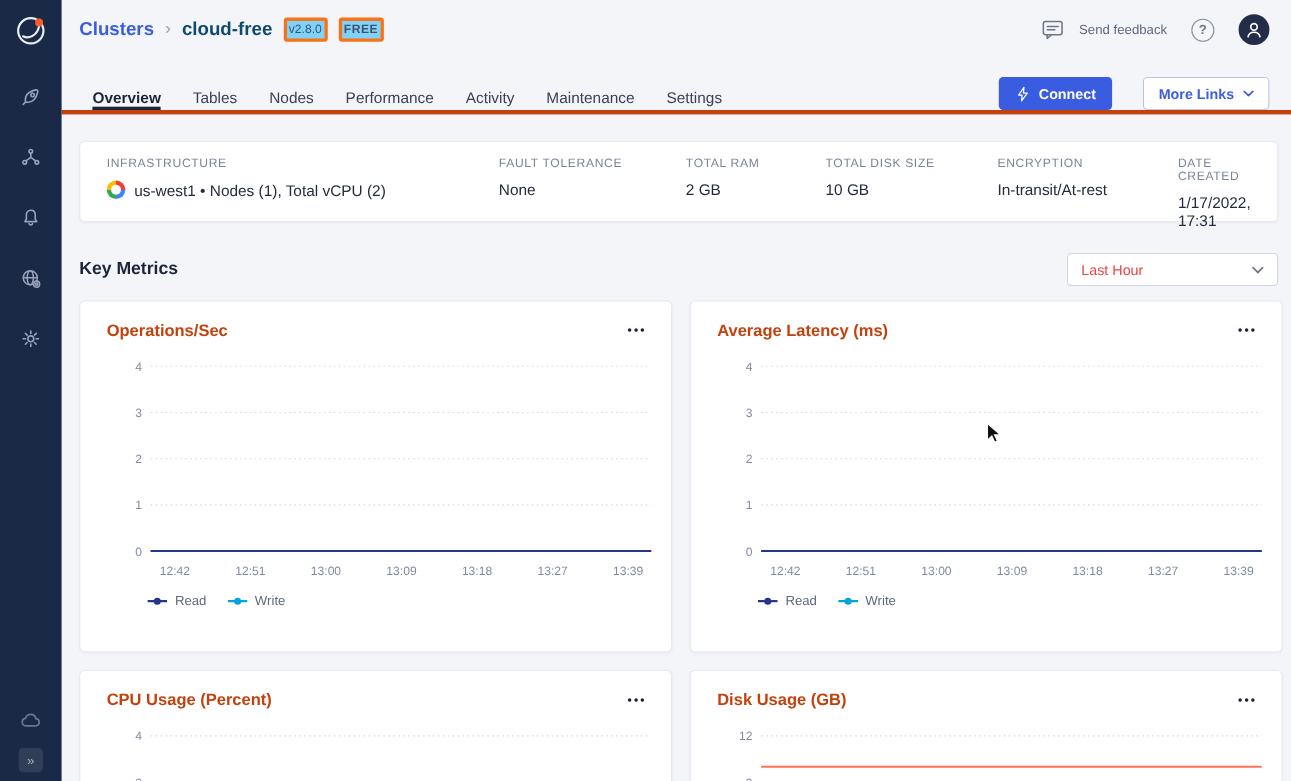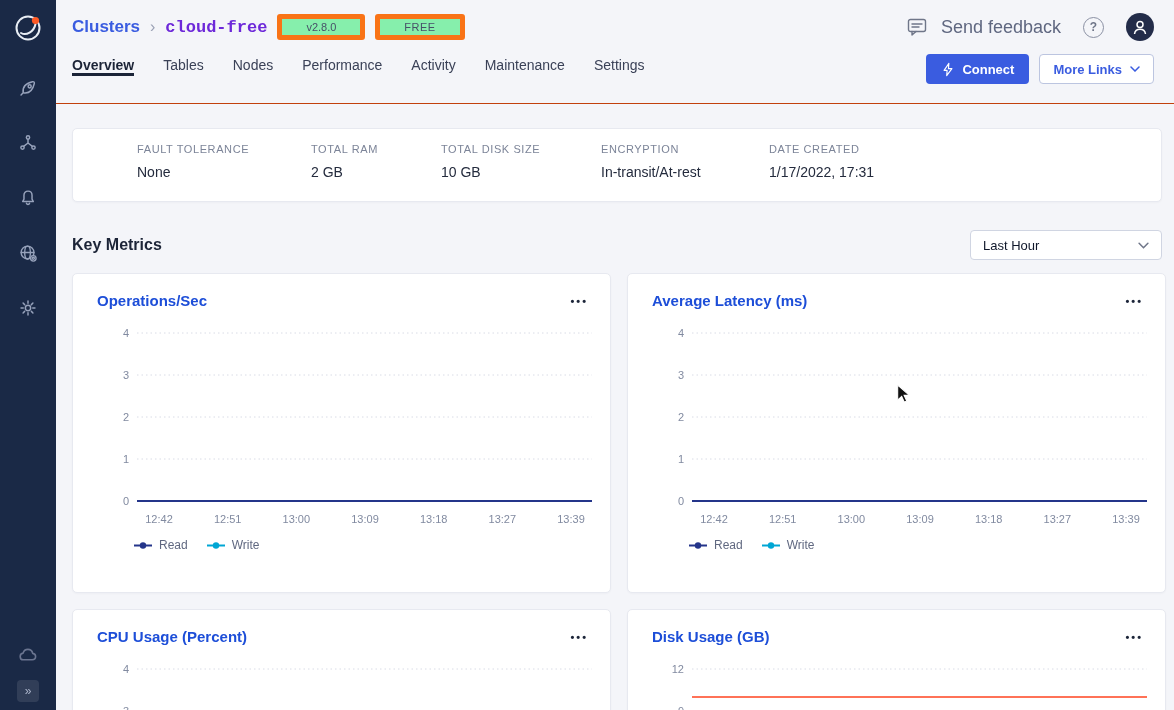--- a/index.html
+++ b/index.html
@@ -14,56 +14,56 @@
   .side-bottom { position:absolute; bottom:8px; left:0; right:0; display:flex; flex-direction:column; align-items:center; gap:13px; }
   .expand-btn { width:22px; height:22px; border-radius:4px; background:rgba(255,255,255,0.10); border:none; color:#aab3c9; font-size:12px; display:flex; align-items:center; justify-content:center; cursor:pointer; }
 
   
   .main { margin-left:56px; height:710px; }
 
   .topbar { height:54px; display:flex; padding:0 20px 0 16px; }
   .breadcrumb { display:flex; align-items:center; gap:10px; }
   .crumb-link { color:#3a5ce0; font-size:17px; font-weight:700; text-decoration:none; cursor:pointer; }
   .crumb-sep { color:#9aa1b5; font-size:16px; }
-  .crumb-current { color:#6d28d9; font-size:17px; font-weight:700;font-family:Liberation Mono, monospace; }
-  .badge { background:#86efac; border:5px solid #f97316; border-radius:3px; padding:2px 24px; font-size:11px; color:#475068; }
-  .badge-plan { font-weight:400; letter-spacing:0.5px; }
+  .crumb-current { color:#0c4a6e; font-size:17px; font-weight:700; }
+  .badge { background:#7dd3fc; border:3px solid #f97316; border-radius:3px; padding:2px 2px; font-size:11px; color:#475068; }
+  .badge-plan { font-weight:700; letter-spacing:0.5px; }
   .topbar-right { margin-left:auto; display:flex; align-items:center; gap:22px; }
-  .feedback { display:flex; align-items:center; gap:14px; background:none; border:none; color:#5f6780; font-size:18px; cursor:pointer; }
+  .feedback { display:flex; align-items:center; gap:14px; background:none; border:none; color:#5f6780; font-size:12px; cursor:pointer; }
   .help-btn { width:21px; height:21px; border-radius:50%; border:1.5px solid #8a90a3; background:none; color:#6f7689; font-size:12px; font-weight:700; display:flex; align-items:center; justify-content:center; cursor:pointer; }
   .avatar { width:28px; height:28px; border-radius:50%; background:#232c49; display:flex; align-items:center; justify-content:center; cursor:pointer; }
 
   
-  .tabsbar { height:50px; display:flex; align-items:flex-start; border-bottom:1px solid #c2410c; padding:0 20px 0 16px; }
+  .tabsbar { height:50px; display:flex; align-items:flex-end; border-bottom:4px solid #c2410c; padding:0 20px 0 28px; }
   .tab { display:flex; align-items:center; margin-right:29px; font-size:14px; color:#3a4157; border-bottom:3px solid transparent; padding-top:3px; cursor:pointer; }
   .tab.active { color:#1c2437; font-weight:600; border-bottom-color:#1b2438; }
-  .tab-actions { margin-left:auto; display:flex; align-items:center; gap:10px; }
+  .tab-actions { margin-left:auto; display:flex; align-items:center; gap:28px; }
   .btn-connect { display:flex; align-items:center; gap:7px; height:30px; padding:0 15px; border:none; border-radius:4px; background:#3a5ce0; color:#fff; font-size:13px; font-weight:600; cursor:pointer; }
   .btn-morelinks { display:flex; align-items:center; gap:8px; height:30px; padding:0 13px; border:1px solid #bcc5e0; border-radius:4px; background:#fff; color:#3a5ce0; font-size:13px; font-weight:600; cursor:pointer; }
 
   
   .content { padding:24px 12px 0 16px; }
   .card { background:#fff; border:1px solid #e7e9f0; border-radius:5px; box-shadow:0 1px 2px rgba(20,30,60,0.03); }
 
   .info-card { display:flex; padding:14px 24px 16px 24px; height:74px; }
   .info-col { display:flex; flex-direction:column; }
   .info-label { font-size:11px; letter-spacing:0.6px; color:#7c8498; margin-bottom:9px; }
   .info-value { font-size:14px; color:#242b3d; display:flex; align-items:center; gap:8px; }
   .gcp-icon { width:17px; height:17px; border-radius:50%; background:conic-gradient(#ea4335 0 25%, #4285f4 25% 50%, #34a853 50% 75%, #fbbc05 75% 100%); position:relative; flex:0 0 auto; }
   .gcp-icon::after { content:""; position:absolute; left:4px; top:4px; width:9px; height:9px; border-radius:50%; background:#fff; }
   .c1{width:324px;} .c2{width:174px;margin-left:40px;} .c3{width:130px;} .c4{width:160px;} .c5{width:168px;} .c6{flex:1;}
 
   .metrics-row { margin-top:28px; display:flex; align-items:center; justify-content:space-between;gap:31px; }
   .metrics-heading { font-size:16px; font-weight:700; color:#1c2437; }
-  .time-select { width:192px; height:30px; background:#fff; border:1px solid #d0d5e2; border-radius:4px; display:flex; align-items:center; justify-content:space-between; padding:0 12px; font-size:13px; color:#0f172a; cursor:pointer; }
+  .time-select { width:192px; height:30px; background:#fff; border:1px solid #d0d5e2; border-radius:4px; display:flex; align-items:center; justify-content:space-between; padding:0 12px; font-size:13px; color:#ef4444; cursor:pointer; }
 
   .charts-grid { margin-top:13px; display:grid; grid-template-columns:1fr 1fr; gap:16px; }
   .chart-card { height:320px; padding:18px 16px 0 24px; }
   .chart-head { display:flex; align-items:center; justify-content:space-between; }
-  .chart-title { font-size:15px; font-weight:700; color:#1d4ed8; }
+  .chart-title { font-size:15px; font-weight:700; color:#c2410c; }
   .chart-menu { background:none; border:none; color:#1b2438; font-size:11px; letter-spacing:2px; font-weight:700; cursor:pointer; padding:2px 6px; }
   .chart-plot { margin-top:12px; }
   .tick { font-size:11px; fill:#818aa0; font-family:"Liberation Sans", sans-serif; }
   .chart-legend { margin-top:7px; padding-left:37px; display:flex; align-items:center; gap:19px; }
   .leg-item { display:flex; align-items:center; cursor:pointer; }
   .leg-label { font-size:12px; color:#606880; margin-left:7px; }
 
   .cursor { position:absolute; left:896px; top:384px; z-index:50; pointer-events:none; }
 </style>
 </head>
@@ -178,20 +178,27 @@
           <svg width="10" height="6" viewBox="0 0 10 6" fill="none" stroke="currentColor" stroke-width="1.5" stroke-linecap="round">
             <polyline points="1,1 5,5 9,1"></polyline>
           </svg>
         </button>
       </div>
     </div>
 
     <div class="content">
 
       <section class="card info-card">
+        <div class="info-col c1">
+          <span class="info-label">INFRASTRUCTURE</span>
+          <span class="info-value">
+            <span class="gcp-icon"></span>
+            <span>us-west1 • Nodes (1), Total vCPU (2)</span>
+          </span>
+        </div>
         <div class="info-col c2">
           <span class="info-label">FAULT TOLERANCE</span>
           <span class="info-value">None</span>
         </div>
         <div class="info-col c3">
           <span class="info-label">TOTAL RAM</span>
           <span class="info-value">2 GB</span>
         </div>
         <div class="info-col c4">
           <span class="info-label">TOTAL DISK SIZE</span>

